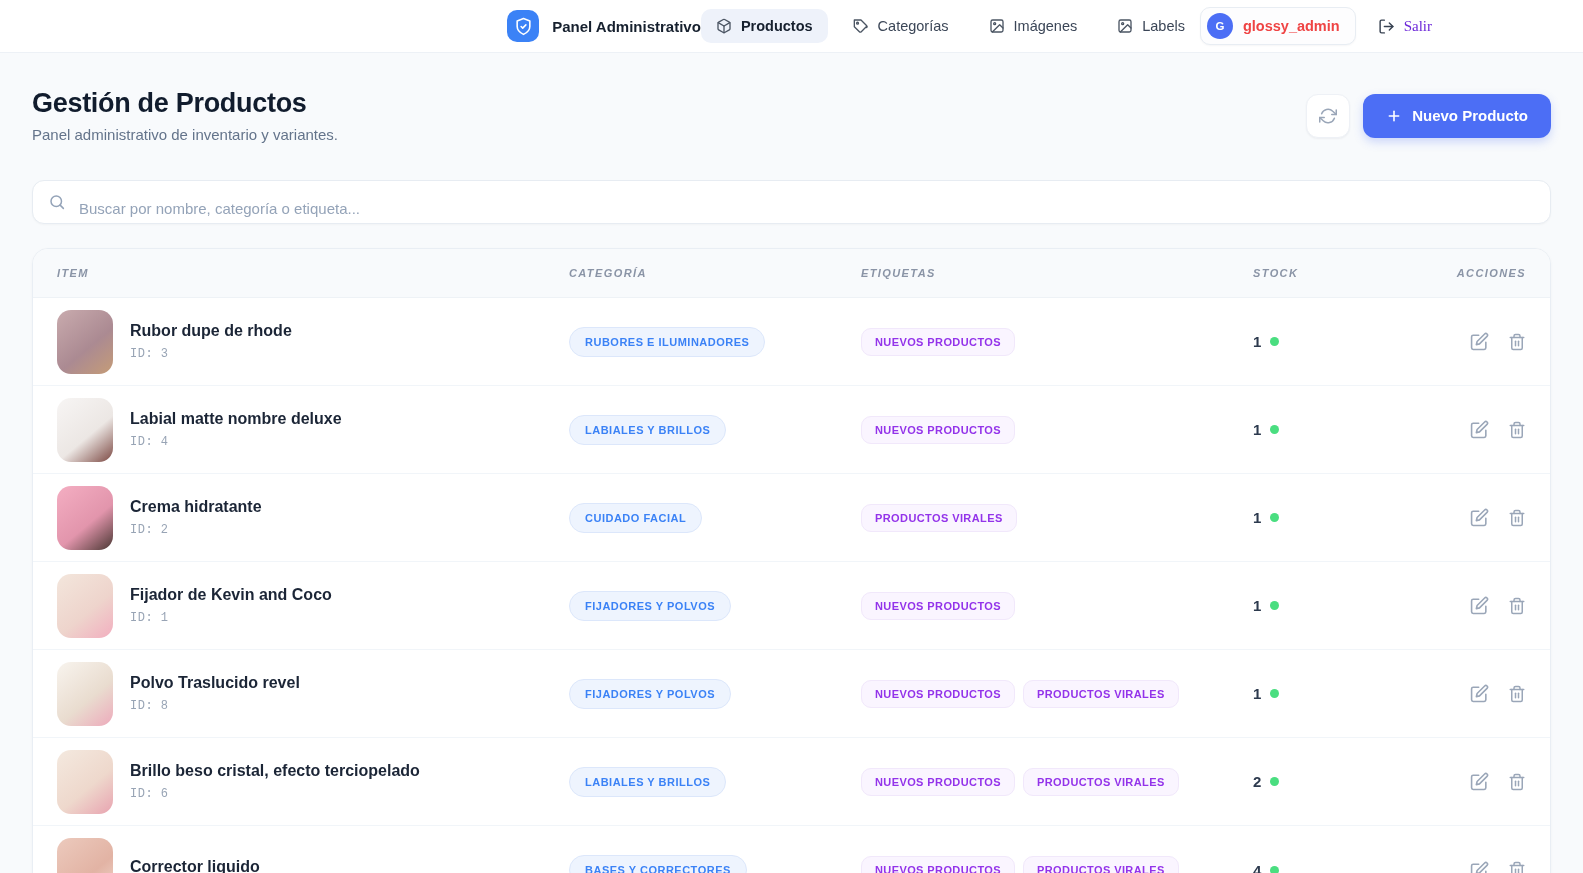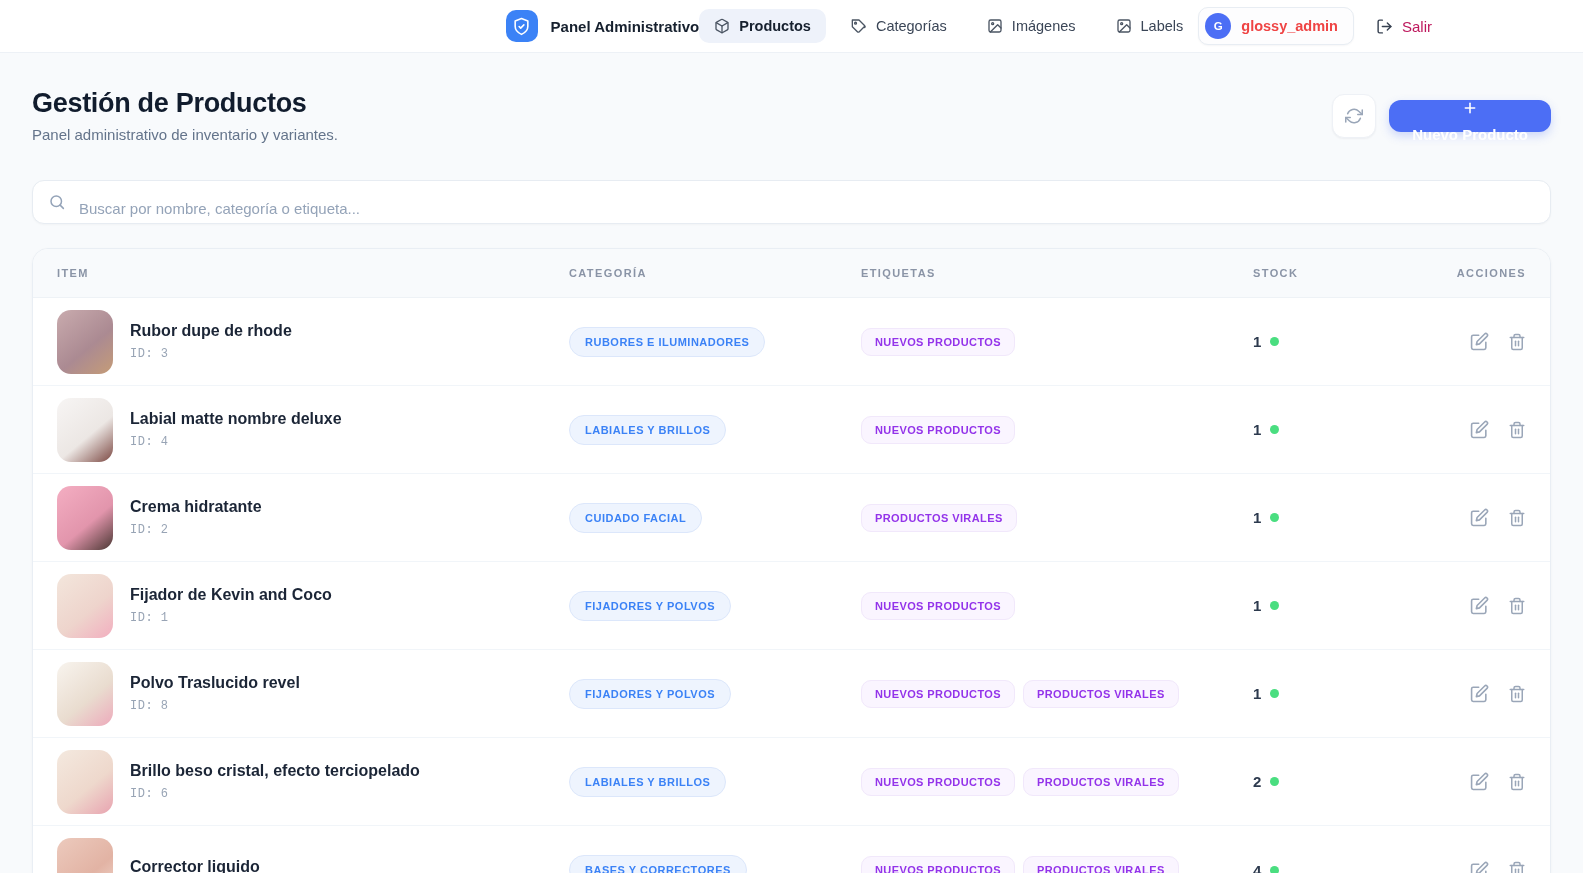--- a/index.html
+++ b/index.html
@@ -23,43 +23,43 @@
 
   .nav { display:flex; align-items:center; gap:10px; }
   .nav-item { display:flex; align-items:center; gap:9px; padding:9px 15px; border-radius:10px; background:transparent; border:none; font-family:inherit; font-size:14.5px; color:#3b4657; cursor:pointer; }
   .nav-item .nicon { color:#4b5563; }
   .nav-item.active { background:#eef2fa; color:#16202e; font-weight:600; }
 
   .user-zone { display:flex; align-items:center; gap:22px; }
   .user-chip { display:flex; align-items:center; gap:10px; padding:5px 15px 5px 6px; background:#fdfdfe; border:1px solid #e8edf3; border-radius:10px; box-shadow:0 1px 2px rgba(15,23,42,.04); cursor:pointer; font-family:inherit; }
   .avatar { width:26px; height:26px; border-radius:50%; background:var(--accent); color:#fff; font-size:11.5px; font-weight:700; display:flex; align-items:center; justify-content:center; }
   .user-name { font-size:14.5px; font-weight:600; color:#ef4444; }
-  .logout-btn { display:flex; align-items:center; gap:9px; background:none; border:none; font-family:Liberation Sans, sans-serif; font-size:15px; color:#be185d; cursor:pointer; }
+  .logout-btn { display:flex; align-items:center; gap:9px; background:none; border:none; font-family:Liberation Serif, serif; font-size:15px; color:#6d28d9; cursor:pointer; }
   .logout-btn .licon { color:#374151; }
 
   
   .main { padding: 0 32px; }
   .page-head { margin-top:35px; display:flex; align-items:center; justify-content:space-between;gap:32px; }
   .page-title { font-size:27px; font-weight:700; color:#111c2d; letter-spacing:-0.3px; }
   .page-sub { margin-top:7px; font-size:15px; color:#64748b; }
   .head-actions { display:flex; align-items:center; gap:13px; }
   .icon-btn { width:44px; height:44px; border-radius:12px; background:#fff; border:1px solid #eef1f6; box-shadow:0 1px 2px rgba(15,23,42,.05); color:#9aa6b8; display:flex; align-items:center; justify-content:center; cursor:pointer; }
-  .btn-primary { height:32px; padding:0 23px; border:none; border-radius:12px; background:var(--accent); color:#fff; font-family:inherit; font-size:15px; font-weight:600; display:flex; align-items:center; gap:10px; cursor:pointer; box-shadow:0 4px 10px rgba(76,110,245,.25);flex-direction:column; }
+  .btn-primary { height:44px; padding:0 23px; border:none; border-radius:12px; background:var(--accent); color:#fff; font-family:inherit; font-size:15px; font-weight:600; display:flex; align-items:center; gap:10px; cursor:pointer; box-shadow:0 4px 10px rgba(76,110,245,.25); }
 
   
   .search-wrap { position:relative; margin-top:37px; }
   .search-wrap .sicon { position:absolute; left:16px; top:13px; color:#94a3b8; pointer-events:none; }
   .search-input { width:100%; height:44px; border:1px solid #e7ecf2; border-radius:12px; background:#fff; padding:12px 16px 0 46px; font-family:inherit; font-size:15px; color:#334155; outline:none; box-shadow:0 1px 2px rgba(15,23,42,.03); }
   .search-input::placeholder { color:#94a3b8; }
 
   
   .card { margin-top:24px; background:#fff; border:1px solid #e9eef4; border-radius:16px; overflow:hidden; box-shadow:0 1px 3px rgba(15,23,42,.04); }
   .thead, .trow { display:grid; grid-template-columns: 512px 292px 392px 166px 1fr; align-items:center; padding:0 24px; }
   .thead { height:49px; background:#f8fafc; border-bottom:1px solid #eef2f6; }
-  .th { font-size:11px; font-weight:700; letter-spacing:1.4px; color:#8a94a6; text-transform:uppercase; }
+  .th { font-size:11px; font-weight:700; letter-spacing:1.4px; color:#8a94a6; text-transform:uppercase;font-style:italic; }
   .th.right { text-align:right; }
   .trow { height:88px; border-bottom:1px solid #f1f5f9; background:#fff; }
   .trow:last-child { border-bottom:none; }
 
   .item-cell { display:flex; align-items:center; gap:17px; }
   .thumb { width:56px; height:64px; border-radius:14px; flex:0 0 56px; }
   .prod-name { font-size:16px; font-weight:700; color:#1b2536; }
   .prod-id { margin-top:7px; font-family:"Liberation Mono", monospace; font-size:12px; color:#98a4b5; letter-spacing:.5px; }
 
   .cat-pill { display:inline-block; padding:8px 15px; border-radius:999px; background:#eef4fe; border:1px solid #dce7fb; color:var(--cat); font-size:11px; font-weight:700; letter-spacing:.5px; text-transform:uppercase; }

